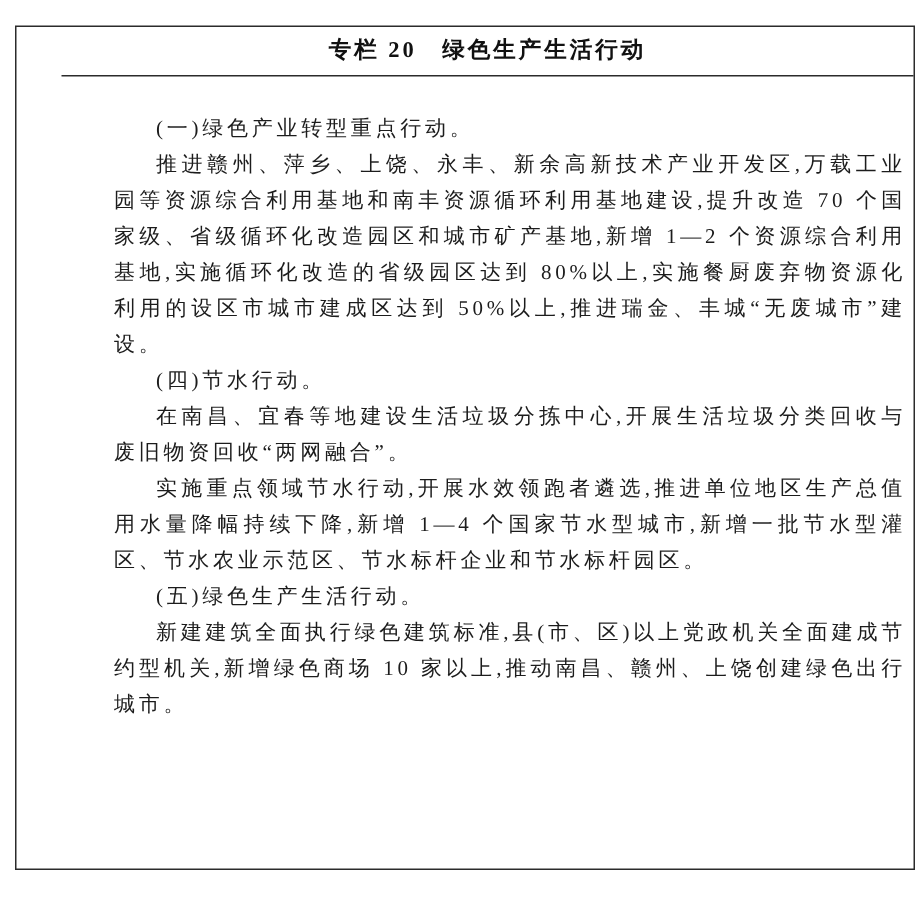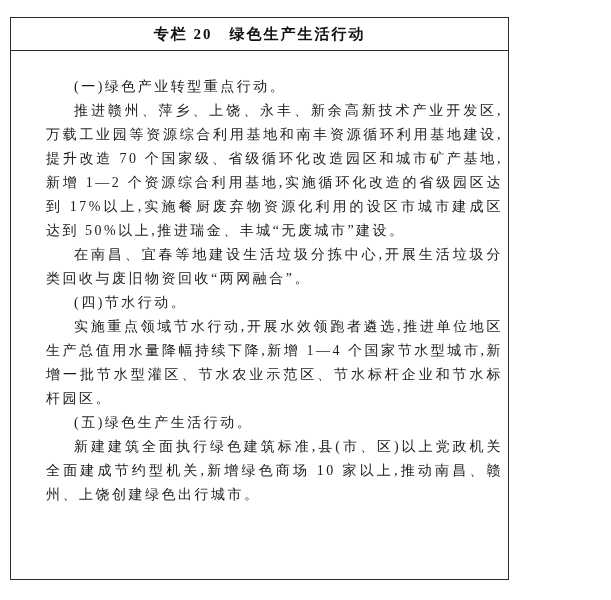--- a/index.html
+++ b/index.html
@@ -13,25 +13,26 @@
     height: 600px;
     background: #ffffff;
     font-family: "Liberation Serif", "DejaVu Serif", serif;
     color: #1c1c1c;
     overflow: hidden;
   }
   .panel {
     position: absolute;
     left: 10px;
     top: 17px;
-    width: 499px;
+    width: 600px;
     height: 563px;
     box-sizing: border-box;
     border: 1.5px solid #2b2b2b;
     background: #ffffff;
+    padding-left: 30px;
   }
   .panel-title {
     height: 33px;
     line-height: 33px;
     box-sizing: border-box;
     border-bottom: 1.5px solid #2b2b2b;
     text-align: center;
     font-weight: bold;
     font-size: 15px;
     letter-spacing: 2px;
@@ -54,21 +55,21 @@
   }
 </style>
 </head>
 <body>
 
 <div class="page">
   <div class="panel">
     <div class="panel-title">专栏 20　绿色生产生活行动</div>
     <div class="panel-body">
       <p>(一)绿色产业转型重点行动。</p>
-      <p>推进赣州、萍乡、上饶、永丰、新余高新技术产业开发区,万载工业园等资源综合利用基地和南丰资源循环利用基地建设,提升改造 70 个国家级、省级循环化改造园区和城市矿产基地,新增 1—2 个资源综合利用基地,实施循环化改造的省级园区达到 17%以上,实施餐厨废弃物资源化利用的设区市城市建成区达到 50%以上,推进瑞金、丰城“无废城市”建设。</p>
+      <p>推进赣州、萍乡、上饶、永丰、新余高新技术产业开发区,万载工业园等资源综合利用基地和南丰资源循环利用基地建设,提升改造 70 个国家级、省级循环化改造园区和城市矿产基地,新增 1—2 个资源综合利用基地,实施循环化改造的省级园区达到 80%以上,实施餐厨废弃物资源化利用的设区市城市建成区达到 50%以上,推进瑞金、丰城“无废城市”建设。</p>
+      <p>(四)节水行动。</p>
       <p>在南昌、宜春等地建设生活垃圾分拣中心,开展生活垃圾分类回收与废旧物资回收“两网融合”。</p>
-      <p>(四)节水行动。</p>
       <p>实施重点领域节水行动,开展水效领跑者遴选,推进单位地区生产总值用水量降幅持续下降,新增 1—4 个国家节水型城市,新增一批节水型灌区、节水农业示范区、节水标杆企业和节水标杆园区。</p>
       <p>(五)绿色生产生活行动。</p>
       <p>新建建筑全面执行绿色建筑标准,县(市、区)以上党政机关全面建成节约型机关,新增绿色商场 10 家以上,推动南昌、赣州、上饶创建绿色出行城市。</p>
     </div>
   </div>
 </div>
 
 </body></html>

